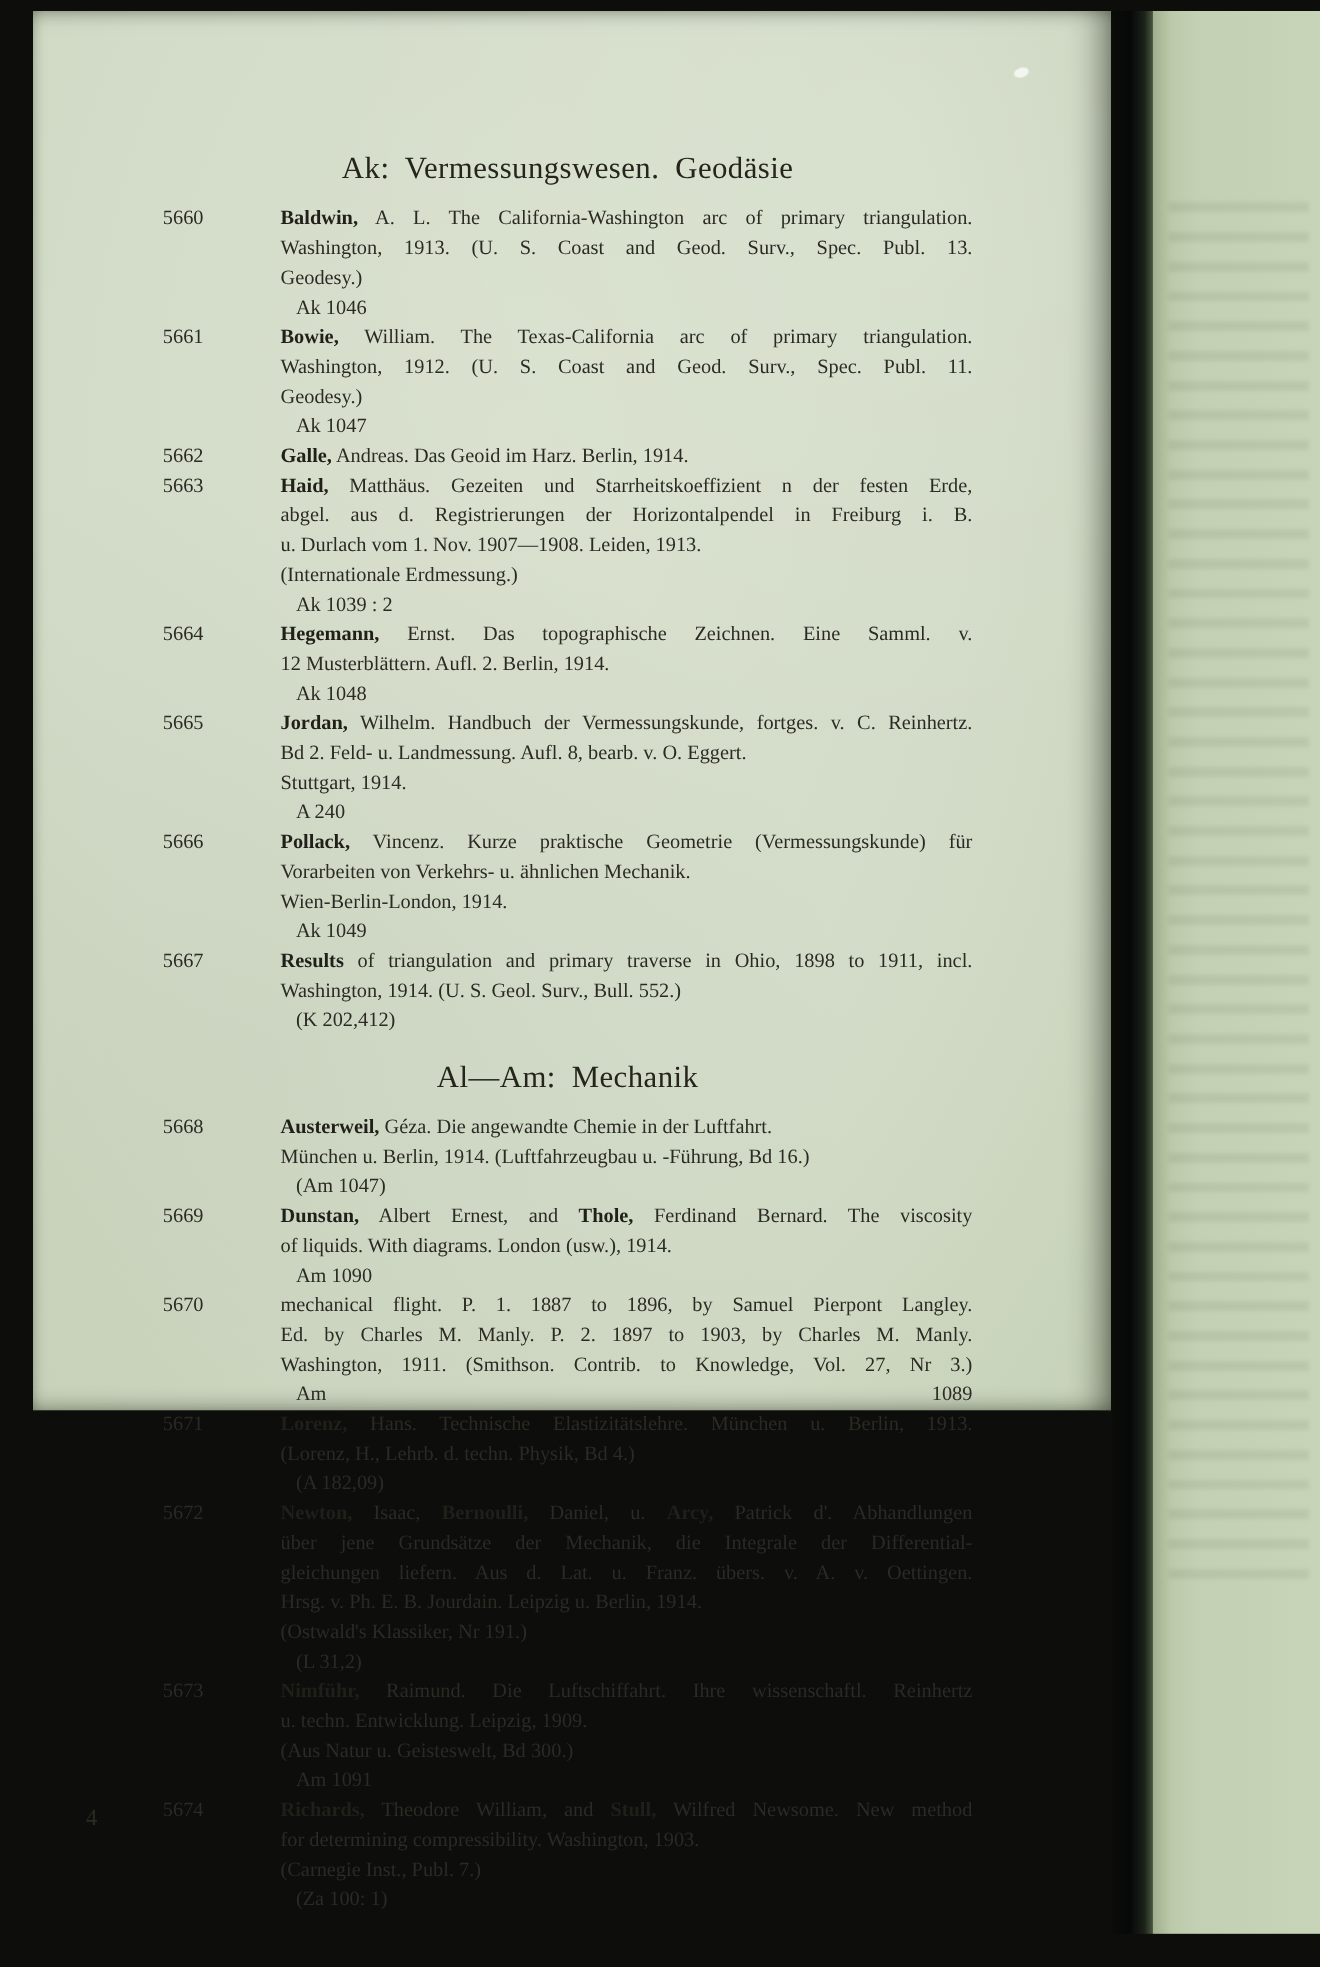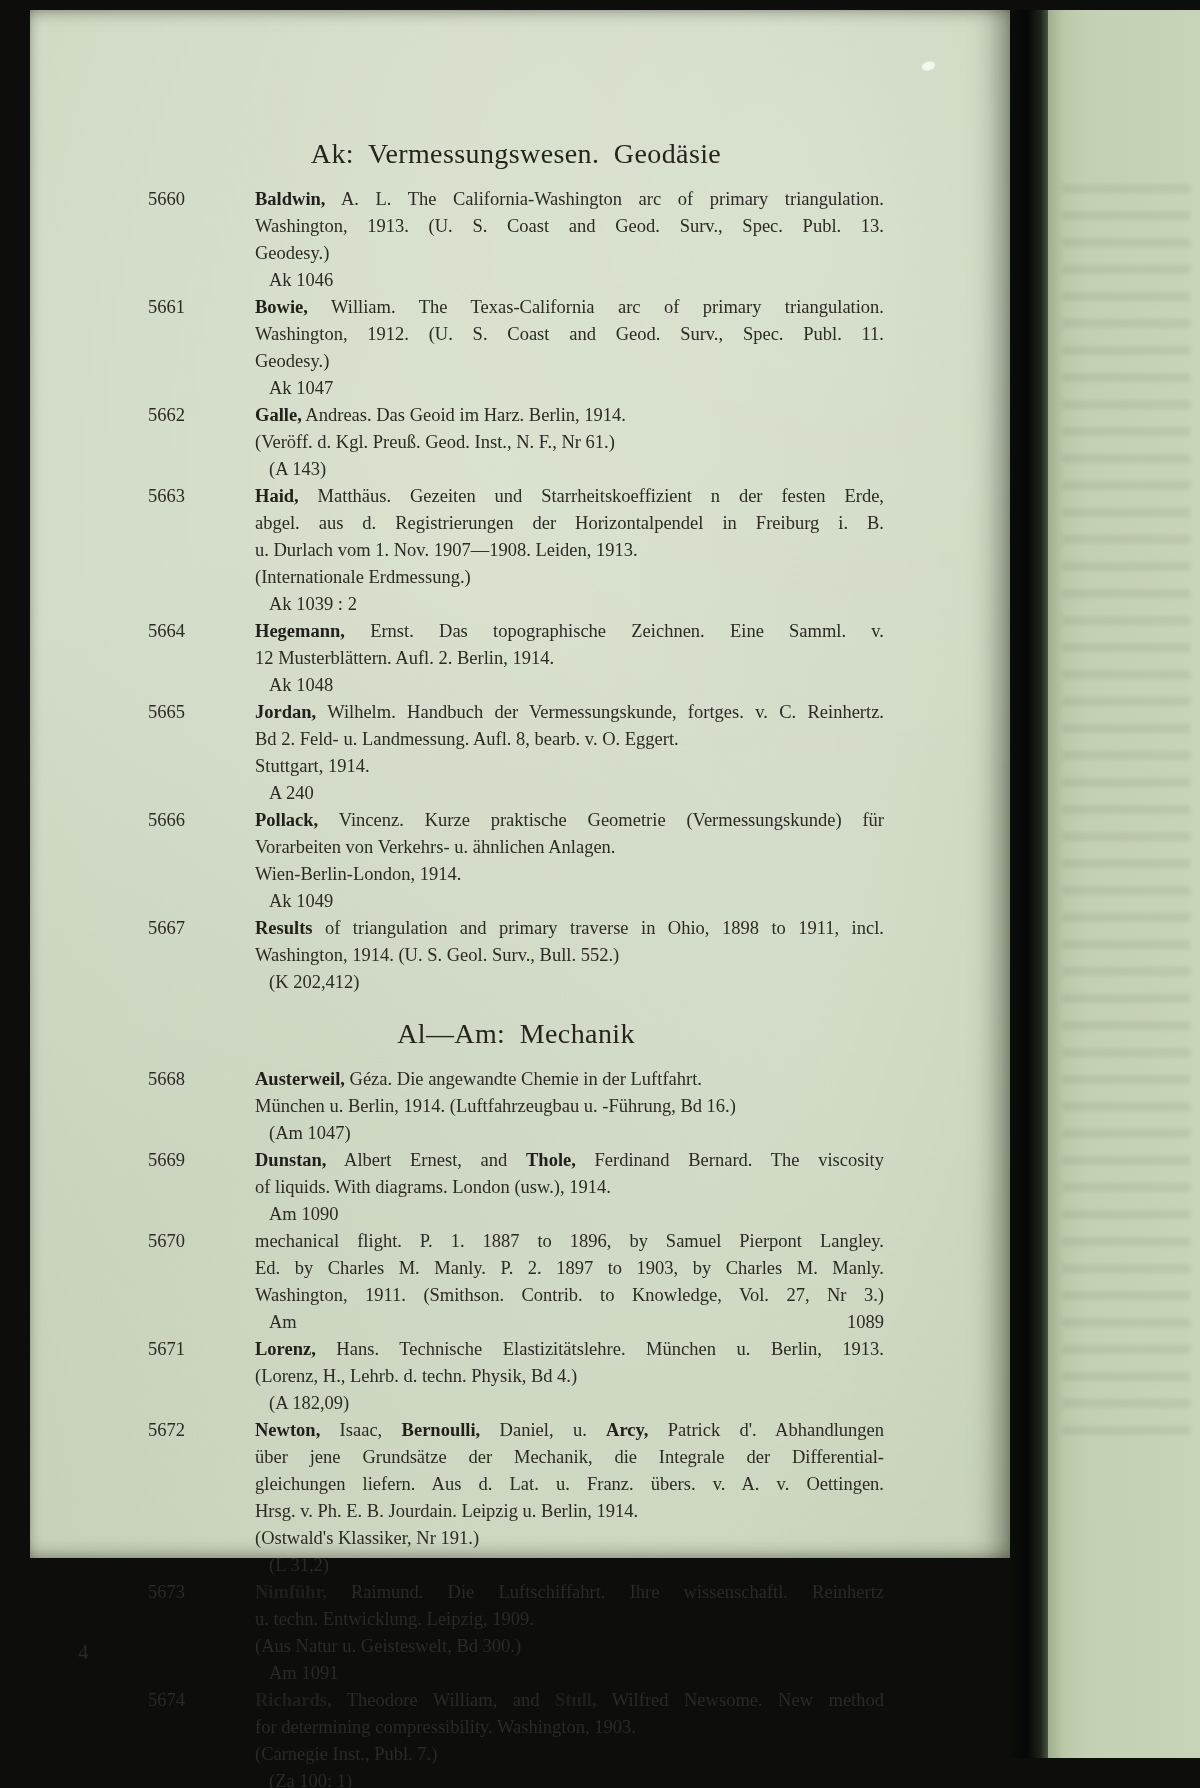--- a/index.html
+++ b/index.html
@@ -13,21 +13,21 @@
   }
   html,body{ width:1200px; height:1788px; }
   body{
     position:relative;
     background:var(--bg);
     overflow:hidden;
     font-family:"Liberation Serif","DejaVu Serif",serif;
     color:var(--ink);
   }
   .page{
-    position:absolute; left:30px; top:10px; width:980px; height:1548px;
+    position:absolute; left:30px; top:10px; width:980px; height:1272px;
     background:radial-gradient(ellipse at 45% 32%, var(--paper-hi) 0%, var(--paper) 55%, var(--paper-lo) 100%);
     box-shadow:
       inset -22px 0 30px -14px rgba(15,20,10,0.55),
       inset 8px 0 14px -10px rgba(15,20,10,0.35),
       inset 0 10px 16px -12px rgba(15,20,10,0.40),
       inset 0 -12px 18px -12px rgba(15,20,10,0.35);
   }
   .page::before{
     content:""; position:absolute; inset:0; pointer-events:none;
     background:
@@ -112,24 +112,20 @@
             <div class="line flexline" data-name="entry-line">
               <span class="lt" data-name="entry-line-text"><span data-name="entry-text">Geodesy.)</span></span>
               <span class="rt" data-name="shelf-mark">Ak 1047</span>
             </div>
           </div>
         </div>
         <div class="entry" data-name="entry">
           <div class="num" data-name="entry-number">5662</div>
           <div class="body" data-name="entry-body">
             <div class="line" data-name="entry-line"><span class="lt" data-name="entry-line-text"><span class="b" data-name="author-name">Galle,</span><span data-name="entry-text"> Andreas.  Das Geoid im Harz.  Berlin, 1914.</span></span></div>
-            <div class="line flexline" data-name="entry-line">
-              <span class="lt" data-name="entry-line-text"><span data-name="entry-text">(Veröff. d. Kgl. Preuß. Geod. Inst., N. F., Nr 61.)</span></span>
-              <span class="rt" data-name="shelf-mark">(A 143)</span>
-            </div>
           </div>
         </div>
         <div class="entry" data-name="entry">
           <div class="num" data-name="entry-number">5663</div>
           <div class="body" data-name="entry-body">
             <div class="line just" data-name="entry-line"><span class="lt" data-name="entry-line-text"><span class="b" data-name="author-name">Haid,</span><span data-name="entry-text"> Matthäus.  Gezeiten und Starrheitskoeffizient n der festen Erde,</span></span></div>
             <div class="line just" data-name="entry-line"><span class="lt" data-name="entry-line-text"><span data-name="entry-text">abgel. aus d. Registrierungen der Horizontalpendel in Freiburg i. B.</span></span></div>
             <div class="line" data-name="entry-line"><span class="lt" data-name="entry-line-text"><span data-name="entry-text">u. Durlach vom 1. Nov. 1907—1908.  Leiden, 1913.</span></span></div>
             <div class="line flexline" data-name="entry-line">
               <span class="lt" data-name="entry-line-text"><span data-name="entry-text">(Internationale Erdmessung.)</span></span>
@@ -155,21 +151,21 @@
             <div class="line flexline" data-name="entry-line">
               <span class="lt" data-name="entry-line-text"><span data-name="entry-text">Stuttgart, 1914.</span></span>
               <span class="rt" data-name="shelf-mark">A 240</span>
             </div>
           </div>
         </div>
         <div class="entry" data-name="entry">
           <div class="num" data-name="entry-number">5666</div>
           <div class="body" data-name="entry-body">
             <div class="line just" data-name="entry-line"><span class="lt" data-name="entry-line-text"><span class="b" data-name="author-name">Pollack,</span><span data-name="entry-text"> Vincenz.  Kurze praktische Geometrie (Vermessungskunde) für</span></span></div>
-            <div class="line" data-name="entry-line"><span class="lt" data-name="entry-line-text"><span data-name="entry-text">Vorarbeiten von Verkehrs- u. ähnlichen Anlagen.</span></span></div>
+            <div class="line" data-name="entry-line"><span class="lt" data-name="entry-line-text"><span data-name="entry-text">Vorarbeiten von Verkehrs- u. ähnlichen Mechanik.</span></span></div>
             <div class="line flexline" data-name="entry-line">
               <span class="lt" data-name="entry-line-text"><span data-name="entry-text">Wien-Berlin-London, 1914.</span></span>
               <span class="rt" data-name="shelf-mark">Ak 1049</span>
             </div>
           </div>
         </div>
         <div class="entry" data-name="entry">
           <div class="num" data-name="entry-number">5667</div>
           <div class="body" data-name="entry-body">
             <div class="line just" data-name="entry-line"><span class="lt" data-name="entry-line-text"><span class="b" data-name="author-name">Results</span><span data-name="entry-text"> of triangulation and primary traverse in Ohio, 1898 to 1911, incl.</span></span></div>

